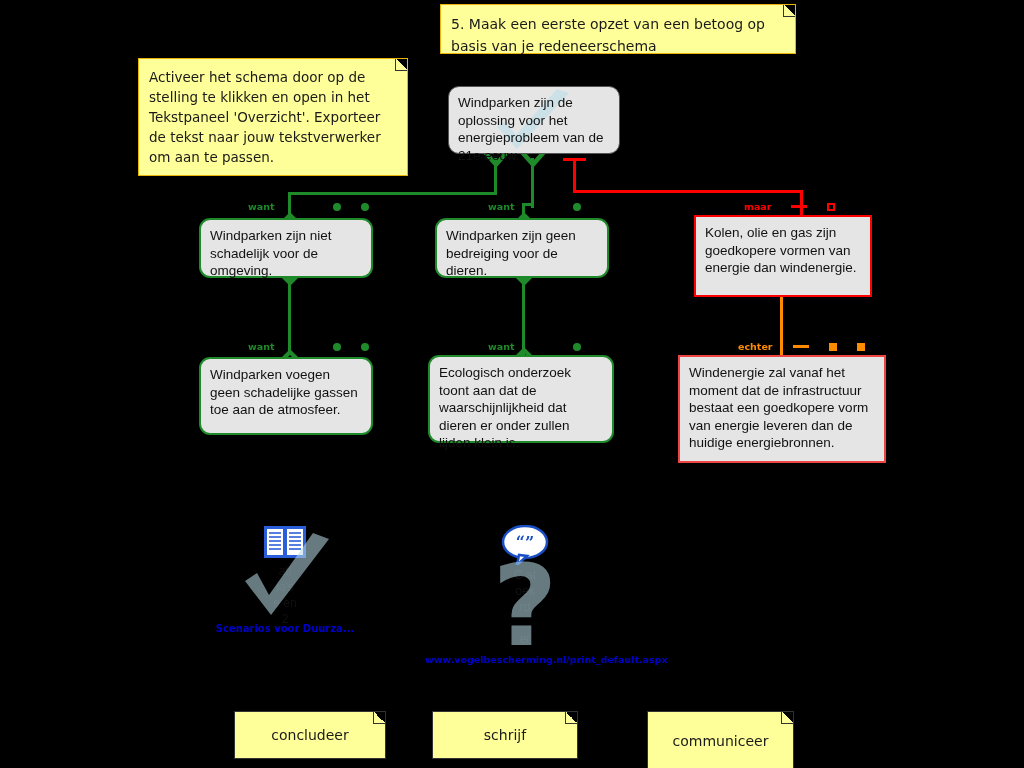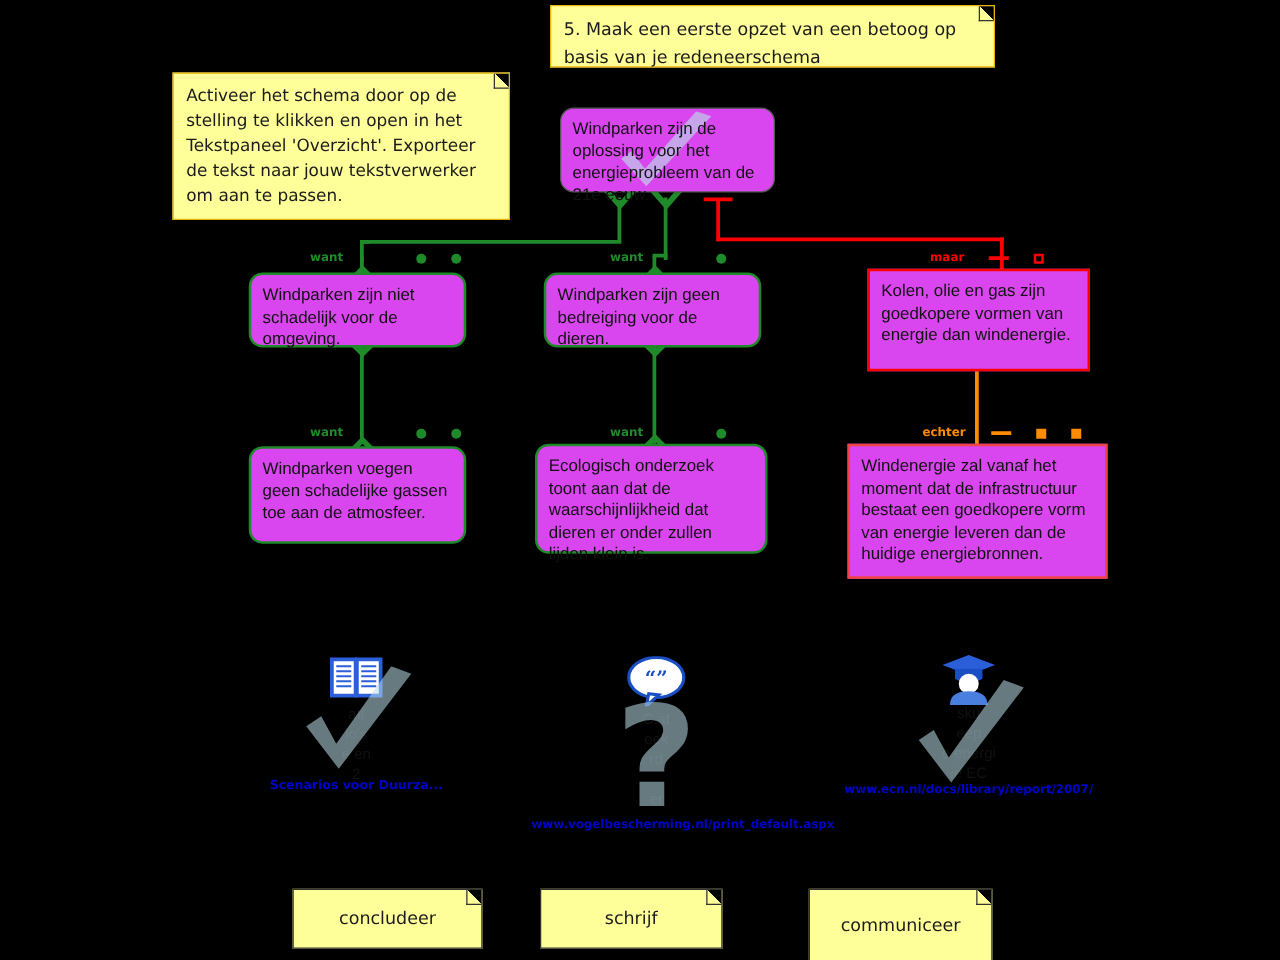--- a/index.html
+++ b/index.html
@@ -10,21 +10,21 @@
   
   .note{position:absolute;background:#ffff99;border:1px solid #eab308;
         font-family:"DejaVu Sans", sans-serif;font-size:13.5px;color:#1a1a1a;
         line-height:20px;box-sizing:border-box;padding:8px 10px;}
   .note .fold{position:absolute;right:0;top:0;width:12px;height:12px;
         background:linear-gradient(225deg,#000 0 50%,transparent 50% 100%);
         border-left:1px solid #333;border-bottom:1px solid #333;box-sizing:border-box;}
   .note.task{font-size:14px;line-height:22px;}
 
   
-  .box{position:absolute;background:#d946ef;box-sizing:border-box;
+  .box{position:absolute;background:#e5e5e5;box-sizing:border-box;
        font-family:"Liberation Sans", sans-serif;font-size:13.5px;color:#111;
        line-height:17.5px;padding:7px 9px;z-index:6;}
   .box.rounded{border-radius:11px;}
   .box.green{border:2px solid #1f8a2a;}
   .box.red{border:2px solid #ff0000;}
   .box.orange{border:2px solid #ef4444;}
   .box.white{border:1px solid #555;}
   .box .txt{position:relative;z-index:3;white-space:pre-line;}
 
   
@@ -221,38 +221,20 @@
         <path d="M18 30 L16 40 L26 31 Z" fill="#ffffff" stroke="#1a4fc4" stroke-width="2.5"></path>
         <text x="24" y="23" font-family="DejaVu Serif, serif" font-size="16" fill="#1a4fc4" text-anchor="middle" font-weight="bold">“”</text>
       </svg>
       <svg class="chk" width="86" height="104" viewBox="0 0 86 104" style="top:24px;">
         <text x="43" y="96" font-family="DejaVu Sans, sans-serif" font-size="112" font-weight="bold" fill="#bcdfe9" text-anchor="middle">?</text>
       </svg>
     </div>
     <div class="url" style="margin-top:4px;">www.vogelbescherming.nl/print_default.aspx</div>
   </div>
 
-  <div class="src" style="left:675px;top:522px;">
-    <div class="glyph">
-      <span class="hidden-txt" style="white-space:pre-line;text-align:center;top:40px;">sku
-eep
-e energi
-ie EC</span>
-      <svg class="icon" width="46" height="42" viewBox="0 0 46 42">
-        <path d="M23 2 L44 10 L23 18 L2 10 Z" fill="#2b5fd9"></path>
-        <path d="M12 13 L12 21 Q23 27 34 21 L34 13" fill="#1a4fc4"></path>
-        <circle cx="23" cy="25" r="8" fill="#ffffff"></circle>
-        <path d="M8 42 Q8 31 23 31 Q38 31 38 42 Z" fill="#4a7fe0"></path>
-      </svg>
-      <svg class="chk" width="108" height="92" viewBox="0 0 108 92" style="top:22px;">
-        <path d="M14 48 L40 82 L98 6 L82 0 L38 62 L26 40 Z" fill="#bcdfe9"></path>
-      </svg>
-    </div>
-    <div class="url" style="margin-top:-6px;">www.ecn.nl/docs/library/report/2007/</div>
-  </div>
 
   <div class="btn" style="left:234px;top:711px;width:152px;height:48px;">
     <span class="fold" style="position:absolute;right:0;top:0;width:12px;height:12px;
                  background:linear-gradient(225deg,#000 0 50%,transparent 50% 100%);
                  border-left:1px solid #333;border-bottom:1px solid #333;box-sizing:border-box;"></span>
     <span>concludeer</span>
   </div>
 
   <div class="btn" style="left:432px;top:711px;width:146px;height:48px;">
     <span class="fold" style="position:absolute;right:0;top:0;width:12px;height:12px;

